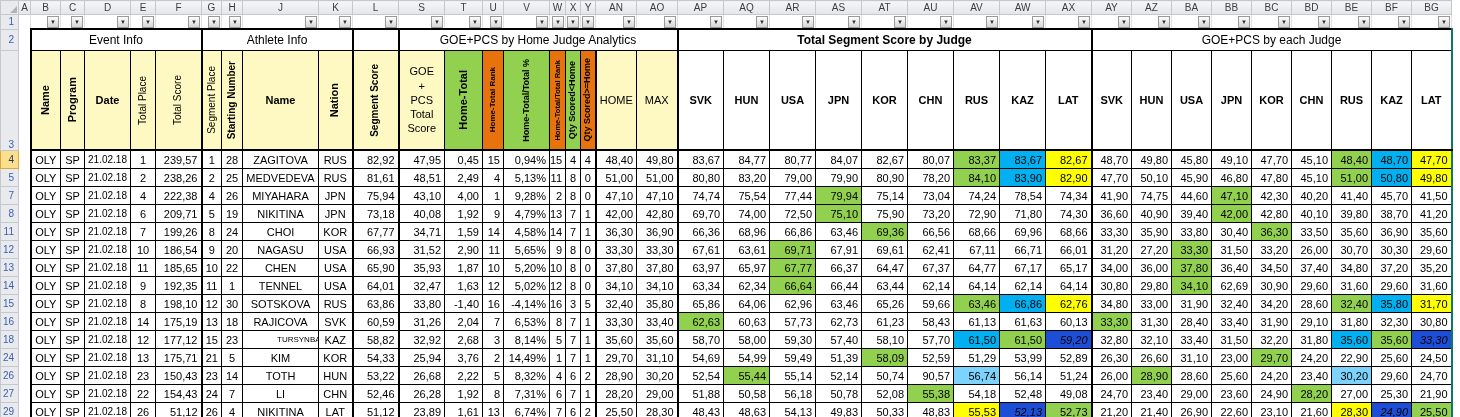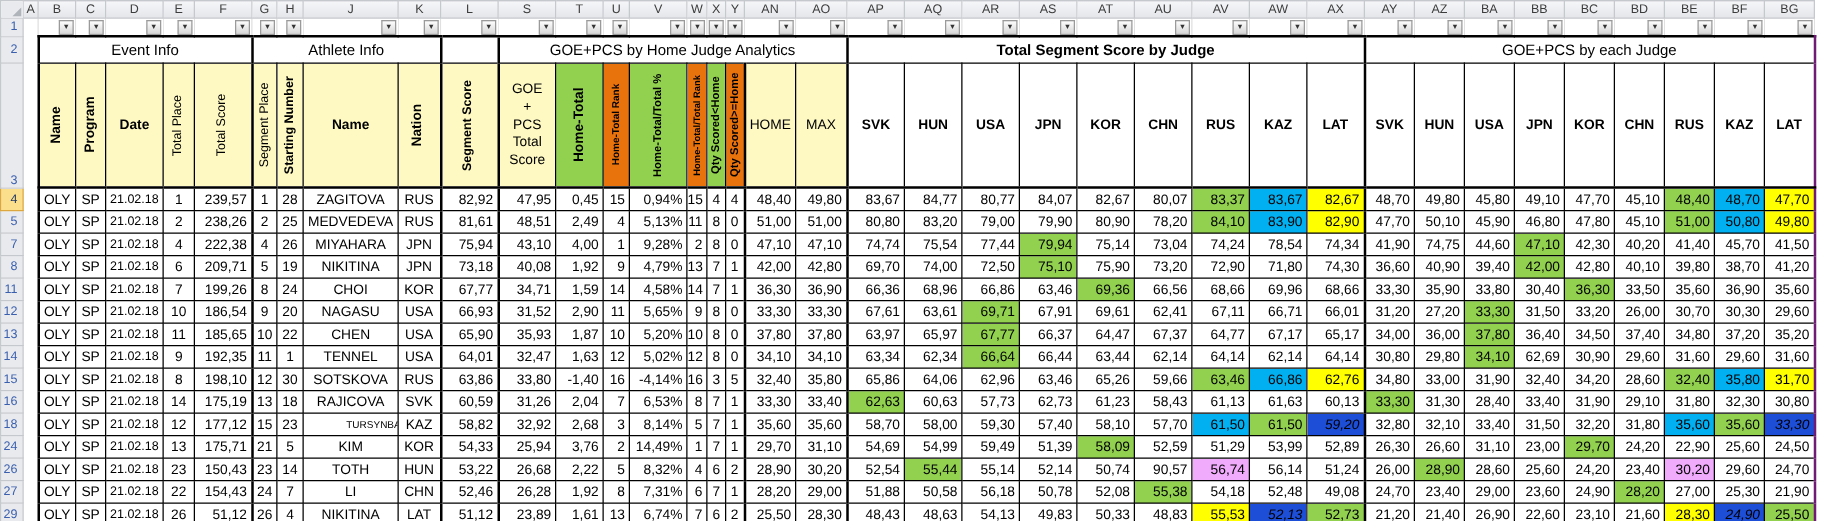--- a/index.html
+++ b/index.html
@@ -42,26 +42,26 @@
   .jh{border:1px solid #000;border-bottom:2px solid #000;background:#fff;font-weight:bold;text-align:center;}
 
   
   #data-body td{height:17px;}
   .dc{border:1px solid #000;background:#fff;}
   .c{text-align:center;}
   .r{text-align:right;padding-right:3px;}
   .date{font-size:10px;}
   .sm{font-size:8px;padding-left:34px;}
   .bl{border-left:2px solid #000;}
-  .br{border-right:2px solid #701a75;margin-left:40px;}
+  .br{border-right:2px solid #0f766e;margin-left:40px;}
   [data-hl="green"]{background:#92D050;}
   [data-hl="blue"]{background:#00B0F0;}
   [data-hl="yellow"]{background:#FFFF00;}
   [data-hl="gray"]{background:#1d4ed8;font-style:italic;}
-  [data-hl="orange"]{background:#f0abfc;}
+  [data-hl="orange"]{background:#7dd3fc;}
 </style>
 </head>
 <body>
 
 <table>
   <colgroup>
     <col style="width:18px">
       <col style="width:12px">
       <col style="width:30px">
       <col style="width:24px">

